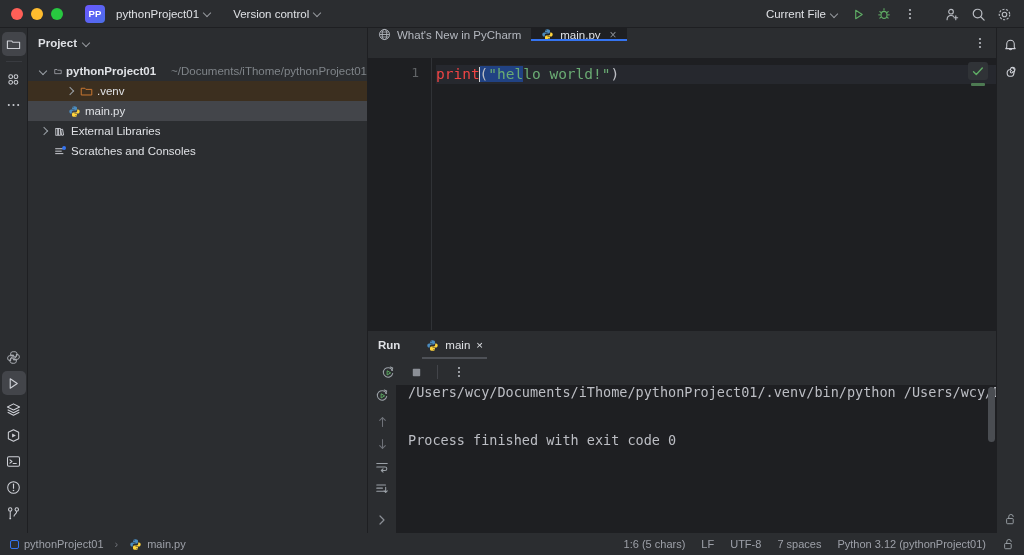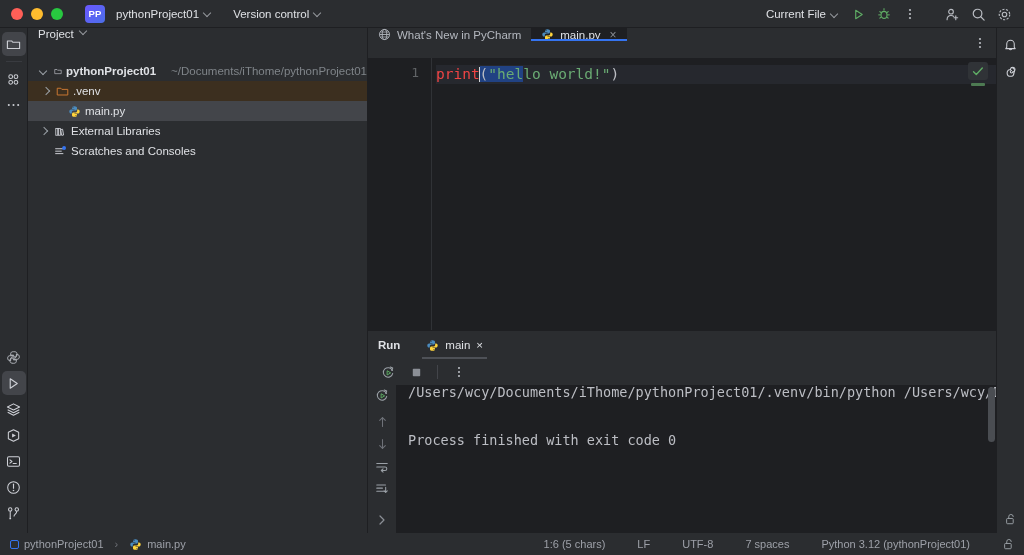--- a/index.html
+++ b/index.html
@@ -76,22 +76,22 @@
   .stripe-gap { flex: 1; }
   .stripe-sep { width: 16px; height: 1px; background: #393b40; margin: 3px 0; }
 
   
   .project {
     width: 340px; flex: 0 0 340px; background: #2b2d30;
     display: flex; flex-direction: column;
     border-right: 1px solid #1e1f22;
   }
   .proj-header {
-    height: 30px; display: flex; align-items: flex-start; gap: 6px;
-    padding-left: 10px; color: #dfe1e5; font-size: 11.5px; font-weight: 400;
+    height: 30px; display: flex; align-items: center; gap: 6px;
+    padding-left: 10px; color: #dfe1e5; font-size: 11.5px; font-weight: 700;
   }
   .tree { padding-top: 3px; font-size: 11.5px; color: #dfe1e5; }
   .row {
     height: 20px; display: flex; align-items: center; gap: 4px;
     padding-left: 10px; white-space: nowrap; cursor: default;
   }
   .row.sel-venv { background: #3c2f1f; }
   .row.sel-file { background: #43454a; }
   .arrow {
     width: 12px; height: 12px; position: relative; flex: 0 0 12px;
@@ -99,21 +99,21 @@
   .arrow.right::before {
     content:''; position:absolute; left:3px; top:3px;
     width:5px; height:5px; border-right:1.3px solid #9aa0a6; border-bottom:1.3px solid #9aa0a6;
     transform: rotate(-45deg);
   }
   .arrow.down::before {
     content:''; position:absolute; left:2px; top:3px;
     width:5px; height:5px; border-right:1.3px solid #9aa0a6; border-bottom:1.3px solid #9aa0a6;
     transform: rotate(45deg);
   }
-  .indent-1 { padding-left: 12px; }
+  .indent-1 { padding-left: 36px; }
   .indent-2 { padding-left: 40px; }
   .name-b { font-weight: 700; }
   .path-dim { color: #7f8489; font-weight: 400; margin-left: 11px; }
 
   
   .editor-col { flex: 1; display: flex; flex-direction: column; min-width: 0; background: #1e1f22; }
 
   .tabbar {
     height: 30px; flex: 0 0 30px; background: #2b2d30;
     display: flex; align-items: flex-start; position: relative;
@@ -211,21 +211,21 @@
   }
 
   
   .statusbar {
     height: 22px; flex: 0 0 22px; background: #2b2d30;
     display: flex; align-items: center; font-size: 11px; color: #9da0a8;
     padding: 0 8px 0 10px; gap: 0;
   }
   .crumb { display: flex; align-items: center; gap: 5px; }
   .crumb-sep { color: #6d7076; margin: 0 6px; font-size: 11px; }
-  .sb-right { margin-left: auto; display: flex; align-items: center; gap: 32px; text-align: right; }
+  .sb-right { margin-left: auto; display: flex; align-items: center; gap: 16px; text-align: right; }
   .sb-item { cursor: default; white-space: nowrap; }
   .blue-sq {
     width: 9px; height: 9px; border: 1.6px solid #3574f0; border-radius: 2px; display: inline-block;
   }
 
   
   .pylogo { width: 13px; height: 13px; flex: 0 0 13px; }
 </style>
 </head>
 <body>

